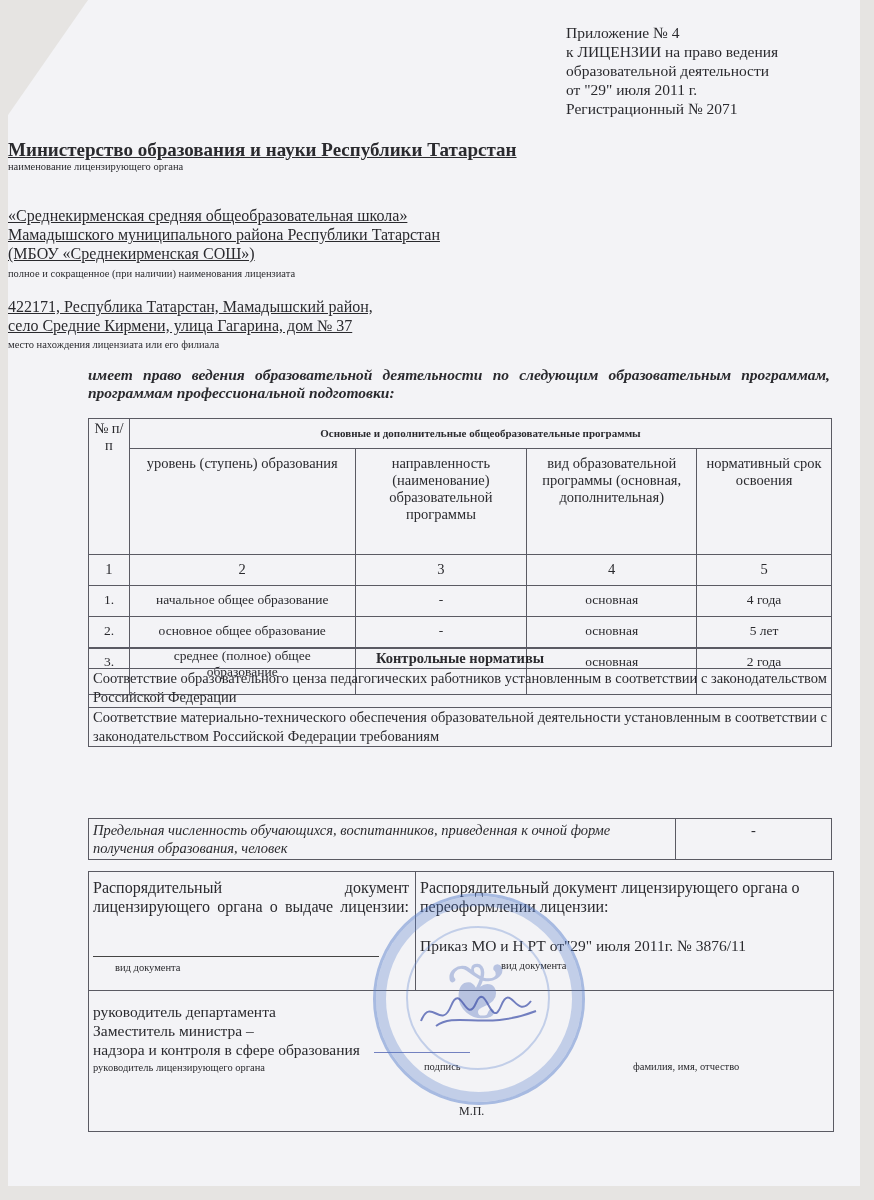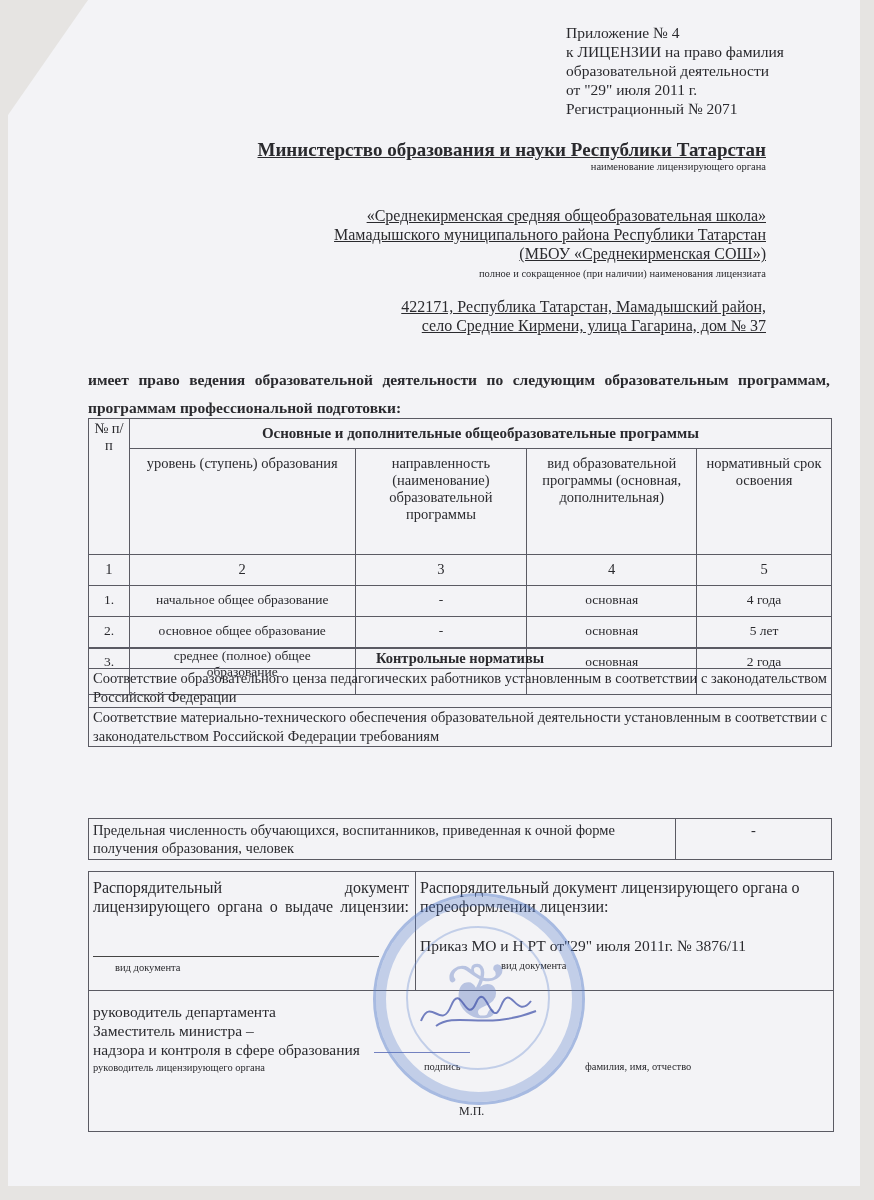--- a/index.html
+++ b/index.html
@@ -11,35 +11,35 @@
     position: relative;
   }
   .sheet {
     position: absolute; left: 8px; top: 0; width: 852px; height: 1186px;
     background: #f3f3f6;
     clip-path: polygon(80px 0, 100% 0, 100% 100%, 0 100%, 0 115px);
     box-shadow: 2px 2px 3px rgba(0,0,0,0.15);
   }
   .abs { position: absolute; }
   .appendix { left: 566px; top: 23px; font-size: 15.5px; line-height: 19px; }
-  .center { left: 0; width: 766px; text-align: right; }
+  .center { left: 8px; width: 766px; text-align: left; }
   .ministry { top: 139px; font-size: 19px; font-weight: bold; }
   .ministry span { text-decoration: underline; }
   .caption { font-size: 10.5px; }
   .licensee { top: 187px; font-size: 16px; line-height: 19px; }
   .licensee span { text-decoration: underline; display: inline-block; }
   .address { top: 297px; font-size: 16px; line-height: 19px; }
   .address span { text-decoration: underline; display: inline-block; }
-  .intro { left: 88px; width: 742px; top: 366px; font-size: 15.5px; font-weight: bold; line-height: 28px; text-align: justify; text-align-last: left; }
+  .intro { left: 88px; width: 742px; top: 366px; font-size: 15.5px; font-weight: bold; line-height: 18px; text-align: justify; text-align-last: left; font-style: italic; }
 
   table { border-collapse: collapse; font-size: 14.5px; }
   td, th { border: 1px solid #5a5a63; padding: 6px 3px; vertical-align: top; font-weight: normal; }
   .t1 { left: 88px; top: 418px; width: 744px; }
   .t1 td { text-align: center; line-height: 17px; }
-  .t1 .title { font-weight: bold; font-size: 15px; }
+  .t1 .title { font-weight: bold; font-size: 11px; }
   .t1 .hdr td { height: 93px; }
   .t1 .num td { height: 18px; line-height: 17px; }
   .t1 .row td { height: 18px; line-height: 16px; font-size: 13.5px; }
 
   .t2 { left: 88px; top: 648px; width: 744px; }
   .t2 td { line-height: 19px; font-size: 14.5px; text-align: justify; padding: 0 4px; }
   .t2 .title { text-align: center; font-weight: bold; }
 
   .t3 { left: 88px; top: 818px; width: 744px; }
   .t3 td { font-size: 14.5px; line-height: 18px; padding: 2px 4px; height: 36px; }
@@ -62,21 +62,21 @@
   }
   .eagle { position: absolute; left: 52px; top: 42px; width: 100px; height: 110px; color: rgba(90,120,190,0.45); font-size: 80px; text-align: center; line-height: 110px; }
 </style>
 </head>
 <body>
 
 <div class="sheet"></div>
 
 <div class="abs appendix">
   <div>Приложение № 4</div>
-  <div>к ЛИЦЕНЗИИ на право фамилия</div>
+  <div>к ЛИЦЕНЗИИ на право ведения</div>
   <div>образовательной деятельности</div>
   <div>от "29" июля 2011 г.</div>
   <div>Регистрационный № 2071</div>
 </div>
 
 <div class="abs center ministry">
   <span>Министерство образования и науки Республики Татарстан</span>
   <div class="caption" style="font-weight:normal;margin-top:0px;">наименование лицензирующего органа</div>
 </div>
 
@@ -84,20 +84,21 @@
   <br>
   <span>«Среднекирменская средняя общеобразовательная школа»</span><br>
   <span>Мамадышского муниципального района Республики Татарстан</span><br>
   <span>(МБОУ «Среднекирменская СОШ»)</span>
   <div class="caption" style="margin-top:1px;">полное и сокращенное (при наличии) наименования лицензиата</div>
 </div>
 
 <div class="abs center address">
   <span>422171, Республика Татарстан, Мамадышский район,</span><br>
   <span>село Средние Кирмени, улица Гагарина, дом № 37</span>
+  <div class="caption">место нахождения лицензиата или его филиала</div>
 </div>
 
 <div class="abs intro">имеет право ведения образовательной деятельности по следующим образовательным программам, программам профессиональной подготовки:</div>
 
 <table class="abs t1">
   <colgroup>
     <col style="width:41px">
       <col style="width:226px">
       <col style="width:172px">
       <col style="width:170px">
@@ -155,21 +156,21 @@
       </tr>
   <tr>
         <td>Соответствие материально-технического обеспечения образовательной деятельности установленным в соответствии с законодательством Российской Федерации требованиям</td>
       </tr>
 </tbody>
   </table>
 
 <table class="abs t3">
   <tbody>
       <tr>
-    <td style="width:578px;">Предельная численность обучающихся, воспитанников, приведенная к очной форме получения образования, человек</td>
+    <td style="width:578px;font-style:italic;">Предельная численность обучающихся, воспитанников, приведенная к очной форме получения образования, человек</td>
     <td style="text-align:center;">-</td>
   </tr>
 </tbody>
   </table>
 
 <div class="abs t4">
   <div class="cell-l">
     <div class="txt just" style="position:absolute;left:4px;top:6px;width:316px;">Распорядительный документ лицензирующего органа о выдаче лицензии:</div>
     <div style="position:absolute;left:4px;top:84px;width:286px;border-bottom:1px solid #444;height:0;"><span></span></div>
     <div class="small" style="position:absolute;left:26px;top:90px;">вид документа</div>
@@ -183,21 +184,21 @@
   <div class="txt" style="position:absolute;left:4px;top:130px;font-size:15.5px;">
     <div>руководитель департамента</div>
     <div>Заместитель министра –</div>
     <div>надзора и контроля в сфере образования</div>
   </div>
   <div class="small" style="position:absolute;left:4px;top:190px;">руководитель лицензирующего органа</div>
 
   <div style="position:absolute;left:285px;top:180px;width:96px;border-bottom:1px solid rgba(60,80,170,0.7);"></div>
   <div class="small" style="position:absolute;left:335px;top:189px;">подпись</div>
 
-  <div class="small" style="position:absolute;left:496px;top:189px;">фамилия, имя, отчество</div>
+  <div class="small" style="position:absolute;left:544px;top:189px;">фамилия, имя, отчество</div>
 
   <div class="small" style="position:absolute;left:370px;top:232px;font-size:12px;">М.П.</div>
 </div>
 
 <div class="abs stamp">
   <div class="stamp-inner"></div>
   <div class="eagle">❦</div>
   <svg style="position:absolute;left:40px;top:95px;" width="130" height="50" viewBox="0 0 130 50">
     <path d="M5 30 C15 5, 25 40, 35 15 S50 35, 60 12 S75 40, 85 15 S100 30, 115 10 M20 35 C40 20, 70 40, 120 20" stroke="rgba(40,60,160,0.75)" stroke-width="2" fill="none"></path>
   </svg>

